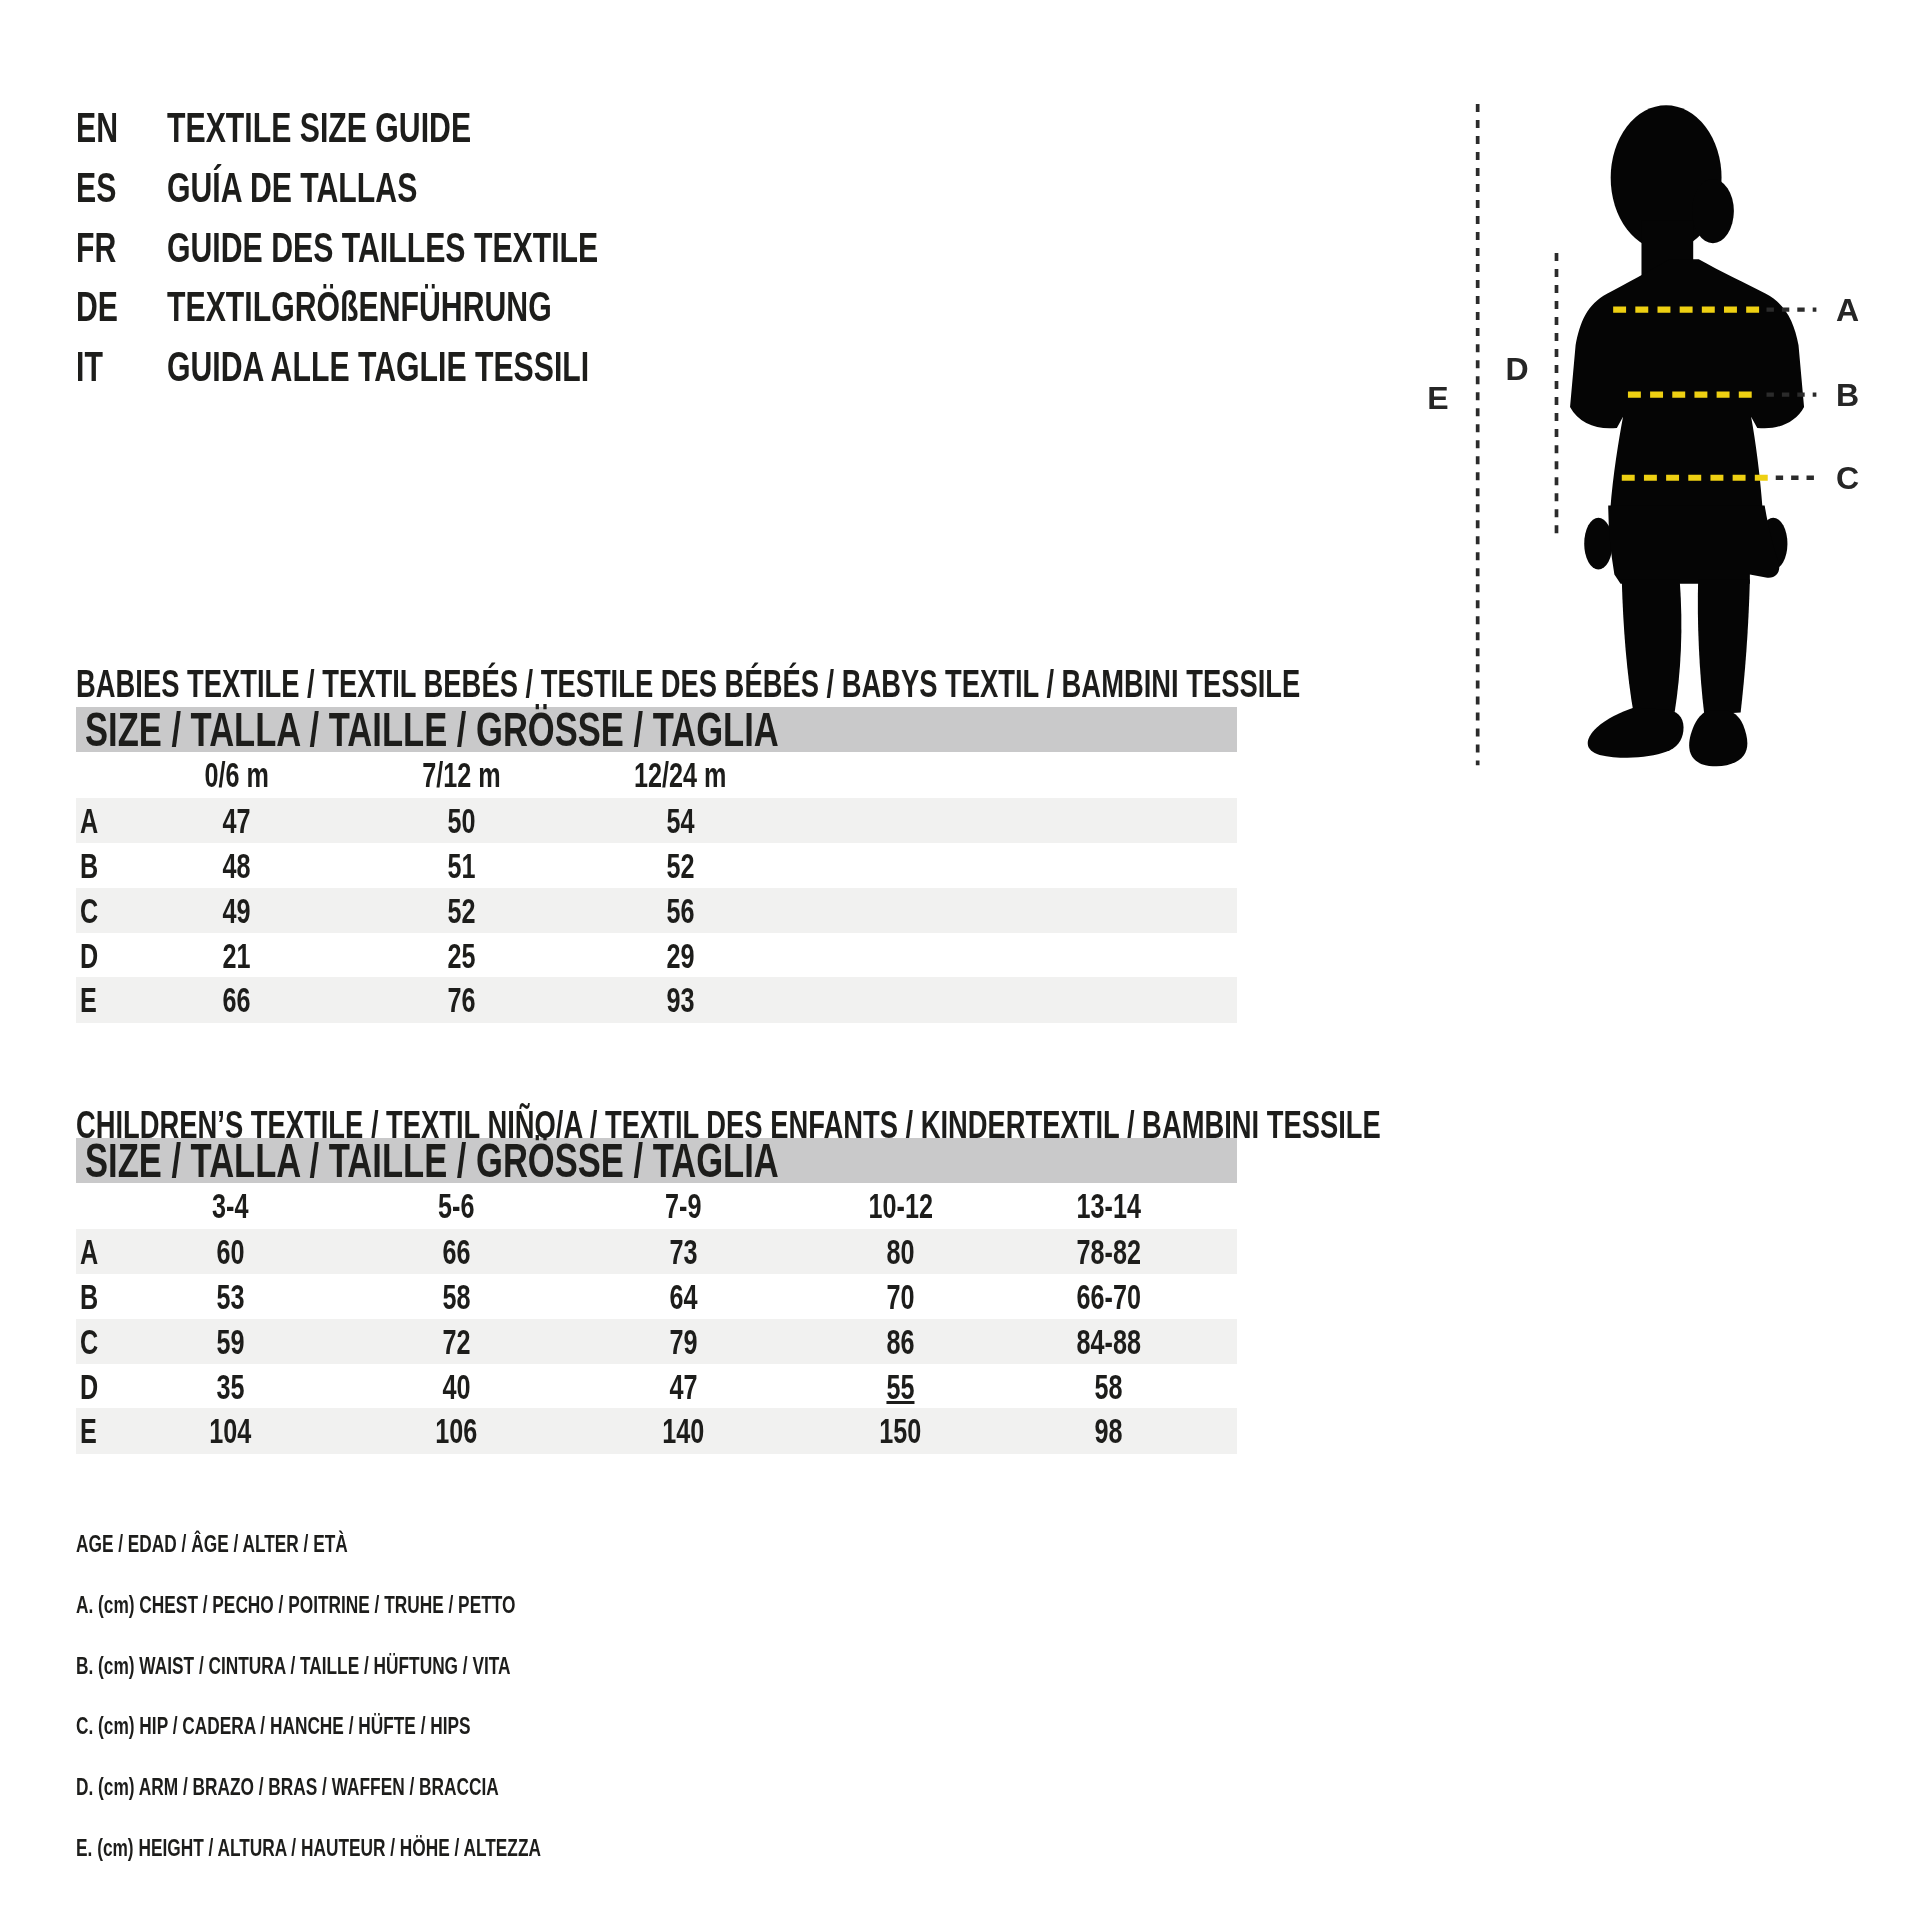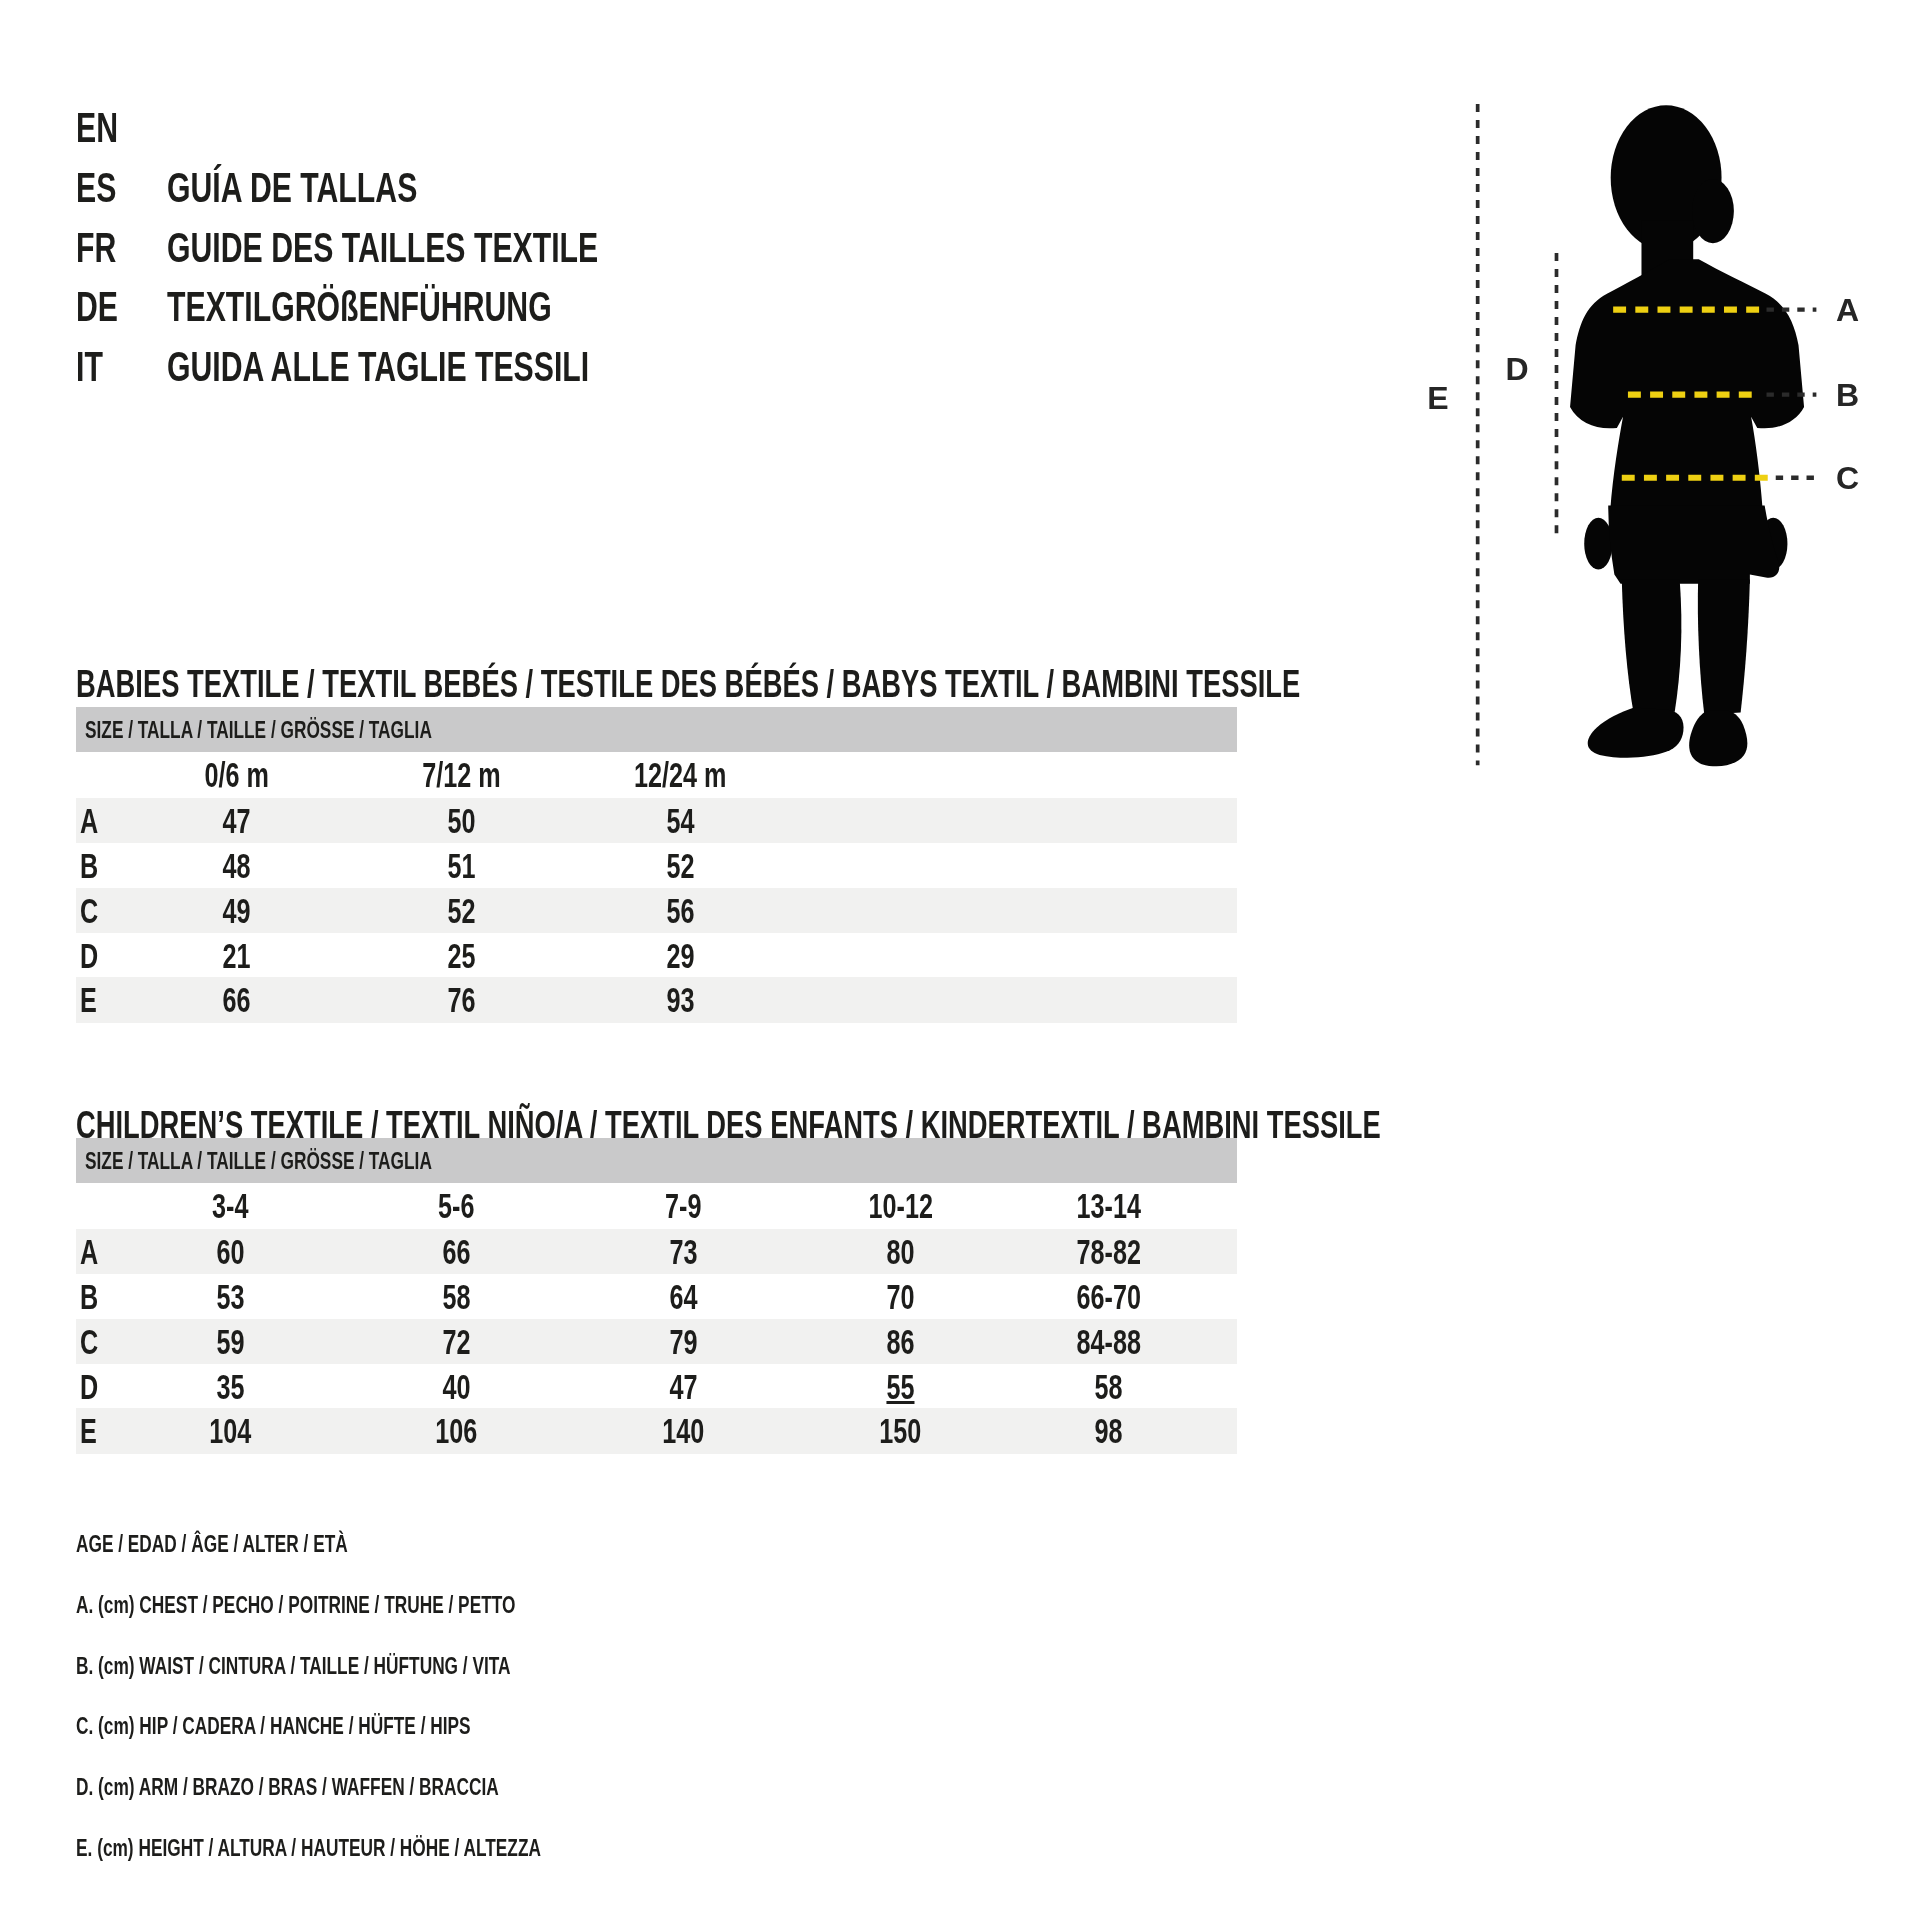--- a/index.html
+++ b/index.html
@@ -19,21 +19,21 @@
   .langs{position:absolute;left:76px;top:98px;}
   .lang-row{position:absolute;left:0;height:59px;display:flex;align-items:center;font-size:42px;font-weight:700;}
   .lang-code{display:inline-block;width:91px;}
   .lang-title{display:inline-block;}
 
   
   .heading{position:absolute;left:76px;height:49px;display:flex;align-items:center;font-size:38px;font-weight:700;}
 
   
   .size-table{position:absolute;left:76px;width:1161px;height:316px;}
-  .thead{position:absolute;left:0;top:0;width:100%;height:45px;background:#c9c9ca;display:flex;align-items:center;padding-left:8.6px;box-sizing:border-box;font-size:24px;font-weight:700;}
+  .thead{position:absolute;left:0;top:0;width:100%;height:45px;background:#c9c9ca;display:flex;align-items:center;padding-left:8.6px;box-sizing:border-box;font-size:48px;font-weight:700;}
   .cols-row{position:absolute;left:0;top:45px;width:100%;height:46px;}
   .t-row{position:absolute;left:0;width:100%;height:45px;}
   .t-row.alt{background:#f1f1f0;}
   .cell{position:absolute;top:0;height:100%;display:flex;align-items:center;justify-content:center;font-size:35px;font-weight:700;}
   .cell.lab{justify-content:flex-start;}
 
   
   .legend{position:absolute;left:76px;top:1514px;}
   .legend-row{position:absolute;left:0;height:60px;display:flex;align-items:center;font-size:24px;font-weight:700;}
 
@@ -45,20 +45,21 @@
   .figlabel{font-family:"Liberation Sans", sans-serif;font-weight:700;font-size:52px;fill:#262626;}
 </style>
 </head>
 <body>
 
 <main class="page">
 
   <section class="langs">
     <div class="lang-row" style="top:0px;">
       <span class="lang-code"><span class="cx l">EN</span></span>
+      <span class="lang-title"><span class="cx l">TEXTILE SIZE GUIDE</span></span>
     </div>
     <div class="lang-row" style="top:60px;">
       <span class="lang-code"><span class="cx l">ES</span></span>
       <span class="lang-title"><span class="cx l">GUÍA DE TALLAS</span></span>
     </div>
     <div class="lang-row" style="top:120px;">
       <span class="lang-code"><span class="cx l">FR</span></span>
       <span class="lang-title"><span class="cx l">GUIDE DES TAILLES TEXTILE</span></span>
     </div>
     <div class="lang-row" style="top:179px;">

